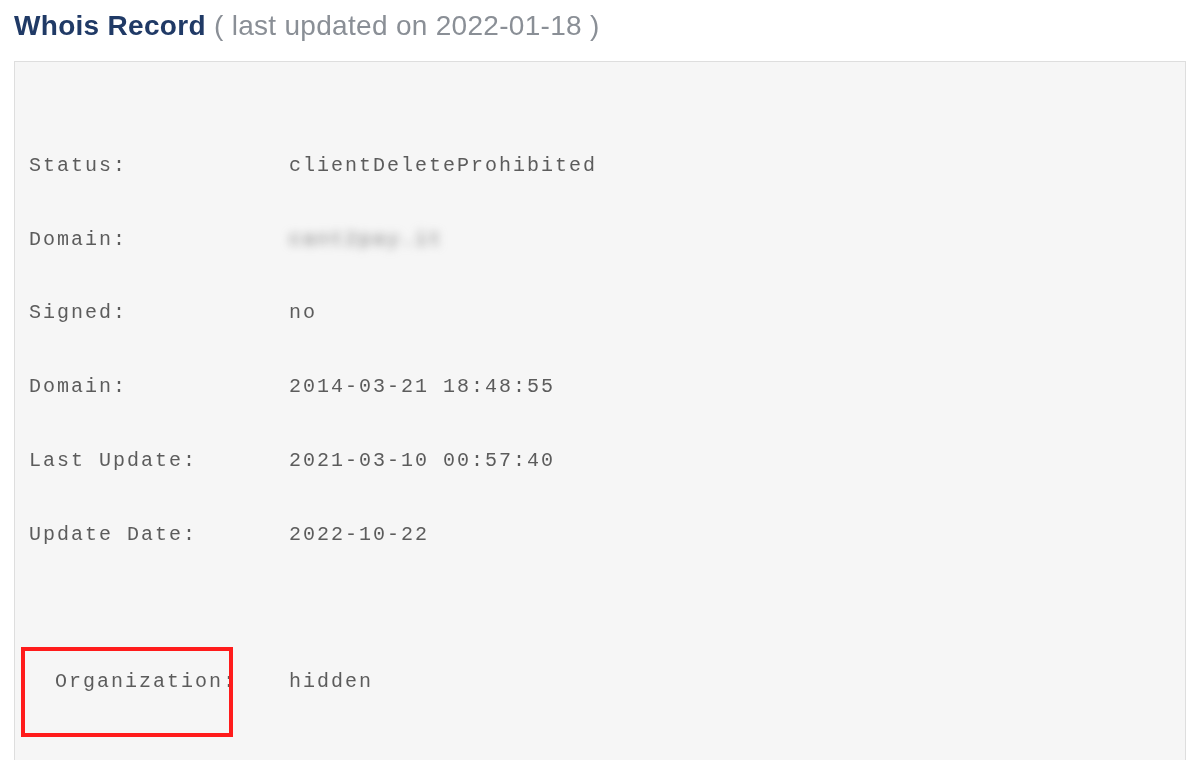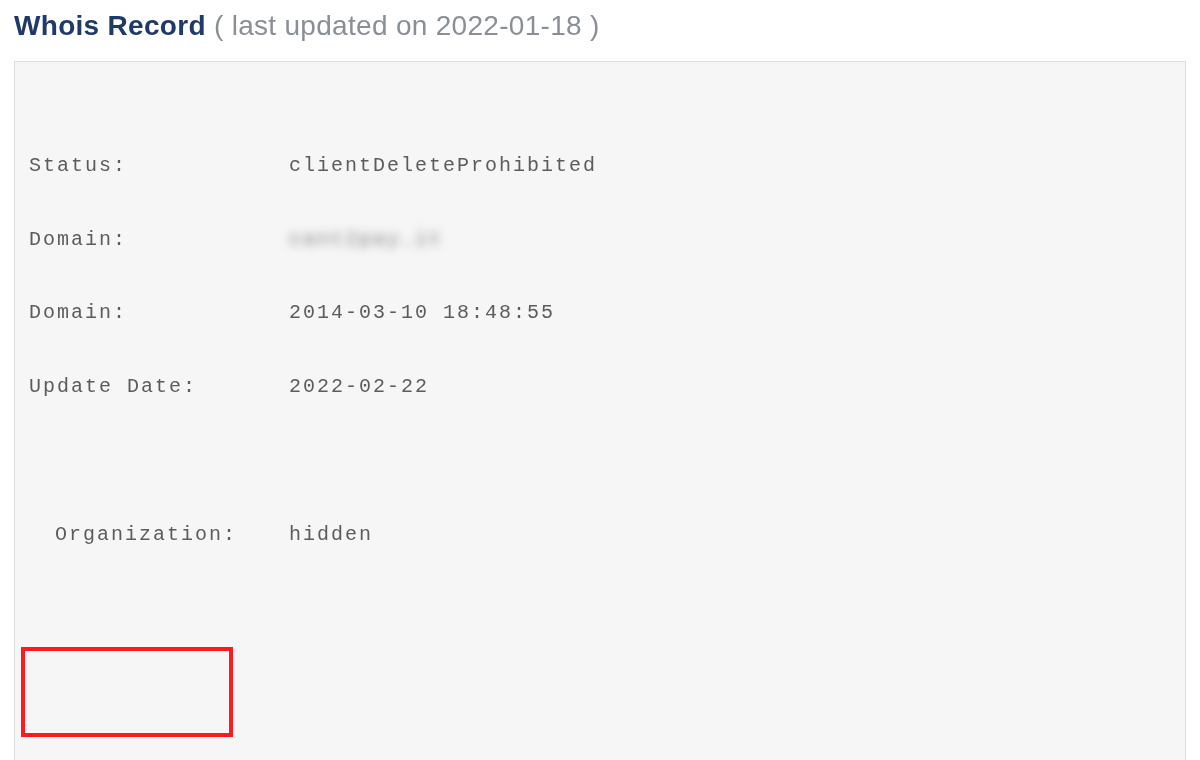--- a/index.html
+++ b/index.html
@@ -79,22 +79,24 @@
   <div class="hdr">
     <span class="title">Whois Record</span>
     <span class="sub">( last updated on 2022-01-18 )</span>
   </div>
   <div class="divider"></div>
 
   <div class="panel mono">
 
     <span class="row pad0"><span class="k" style="width:260px">Status:</span><span class="v">clientDeleteProhibited</span></span>
     <span class="row pad0"><span class="k" style="width:260px">Domain:</span><span class="v domain-blur">cant2pay.it</span></span>
-    <span class="row pad0"><span class="k" style="width:260px">Domain:</span><span class="v">2014-03-10 18:48:55</span></span>
-    <span class="row pad0"><span class="k" style="width:260px">Update Date:</span><span class="v">2022-02-22</span></span>
+    <span class="row pad0"><span class="k" style="width:260px">Signed:</span><span class="v">no</span></span>
+    <span class="row pad0"><span class="k" style="width:260px">Domain:</span><span class="v">2014-03-21 18:48:55</span></span>
+    <span class="row pad0"><span class="k" style="width:260px">Last Update:</span><span class="v">2021-03-10 00:57:40</span></span>
+    <span class="row pad0"><span class="k" style="width:260px">Update Date:</span><span class="v">2022-10-22</span></span>
 
     <span class="gap"></span>
 
     <span class="row pad1"><span class="k" style="width:234px">Organization:</span><span class="v">hidden</span></span>
 
     <span class="gap"></span>
 
     
     
     

